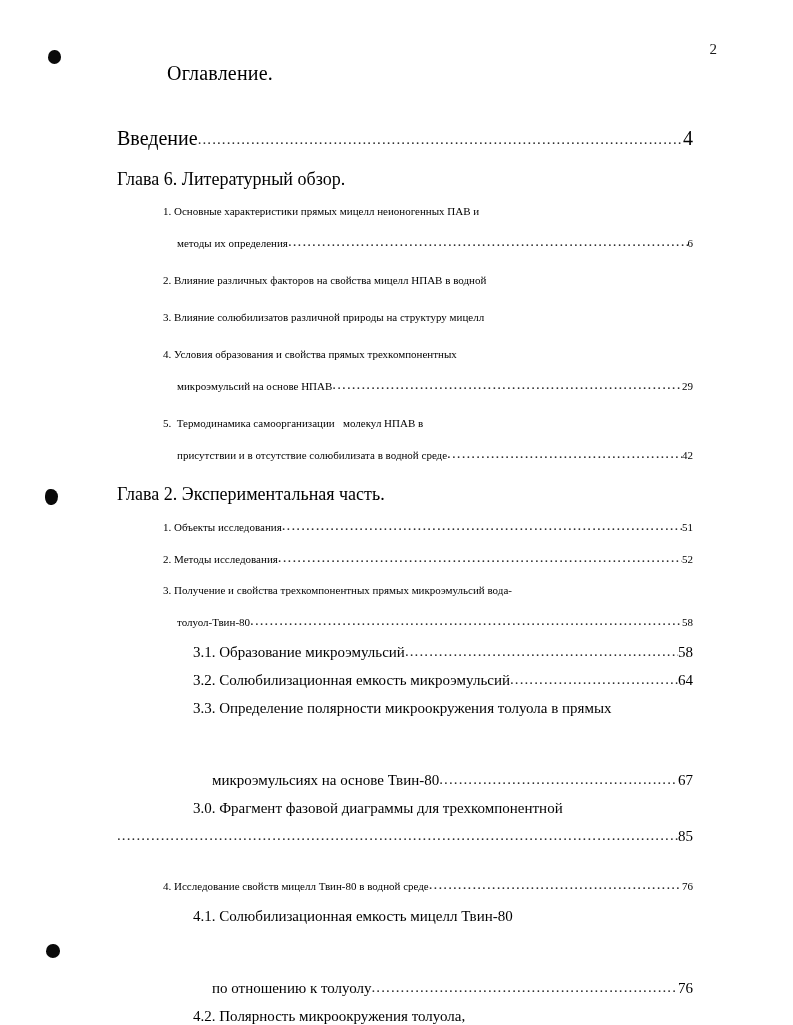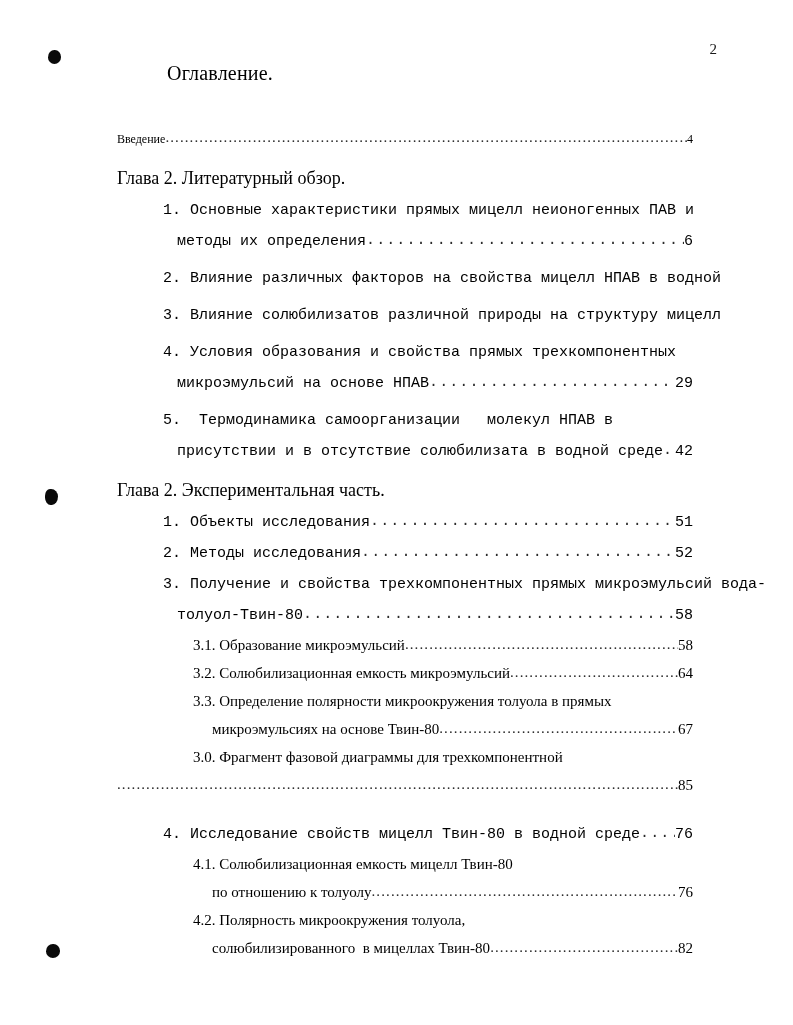--- a/index.html
+++ b/index.html
@@ -96,30 +96,30 @@
              "........................................................................"
              "........................................................................";
   }
   .toc-page {
     flex: 0 0 auto;
     padding-left: 0;
     white-space: pre;
   }
 
   
-  .lvl-0 .toc-line            { font-size: 12px; line-height: 32px; }
+  .lvl-0 .toc-line            { font-size: 20px; line-height: 32px; }
   .lvl-0 .toc-line .toc-text  { padding-left: 0; }
 
-  .lvl-1 .toc-line            { font-size: 15px; line-height: 31px; font-family: Liberation Mono, monospace; }
+  .lvl-1 .toc-line            { font-size: 11px; line-height: 31px; }
   .lvl-1 .toc-line:first-child .toc-text { padding-left: 46px; }
   .lvl-1 .toc-line.cont .toc-text        { padding-left: 60px; }
 
   .lvl-2 .toc-line            { font-size: 15px; line-height: 28px; }
   .lvl-2 .toc-line:first-child .toc-text { padding-left: 76px; }
-  .lvl-2 .toc-line.cont .toc-text        { padding-left: 95px; }
+  .lvl-2 .toc-line.cont .toc-text        { padding-left: 95px; margin-top: 44px; }
 
   
   .chapter-heading .toc-line  { font-size: 18px; line-height: 34px; }
 
   
   .gap-sm { height: 6px; }
   .gap-lg { height: 20px; }
 
   
   #page { -webkit-font-smoothing: antialiased; }
@@ -136,21 +136,21 @@
   <div class="page-number">2</div>
 
   <div class="doc-title">Оглавление.</div>
 
   <div class="toc" id="toc-root">
       <div class="toc-entry lvl-0">
         <div class="toc-line"><span class="toc-text">Введение</span><span class="leader"></span><span class="toc-page">4</span></div>
       </div>
       <div class="gap-sm"></div>
       <div class="toc-entry lvl-0 chapter-heading">
-        <div class="toc-line"><span class="toc-text">Глава 2. Литературный обзор.</span></div>
+        <div class="toc-line"><span class="toc-text">Глава 6. Литературный обзор.</span></div>
       </div>
       <div class="toc-entry lvl-1">
         <div class="toc-line"><span class="toc-text">1. Основные характеристики прямых мицелл неионогенных ПАВ и</span></div>
         <div class="toc-line cont"><span class="toc-text">методы их определения</span><span class="leader"></span><span class="toc-page">6</span></div>
       </div>
       <div class="gap-sm"></div>
       <div class="toc-entry lvl-1">
         <div class="toc-line"><span class="toc-text">2. Влияние различных факторов на свойства мицелл НПАВ в водной</span></div>
       </div>
       <div class="gap-sm"></div>

